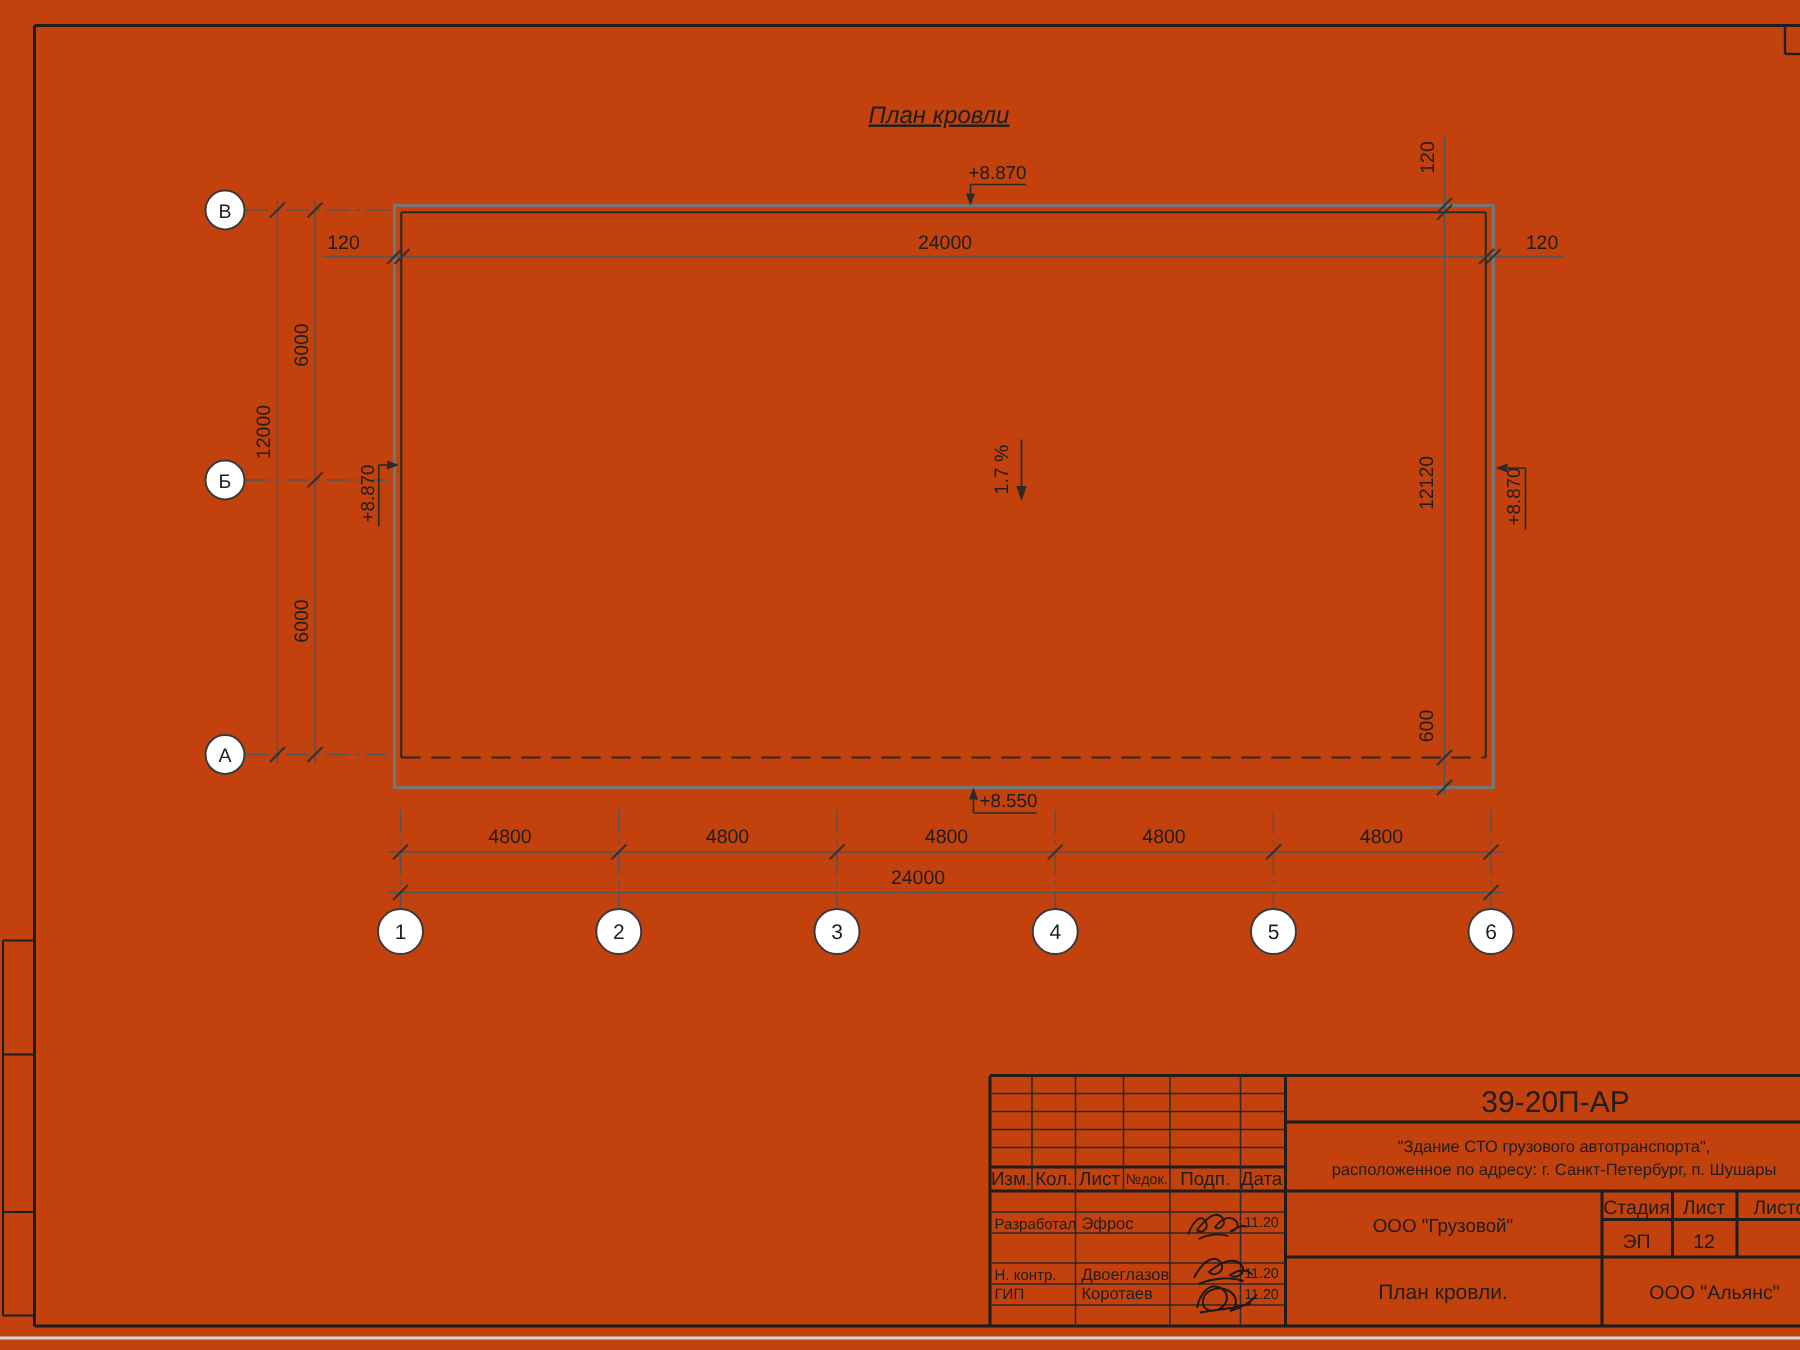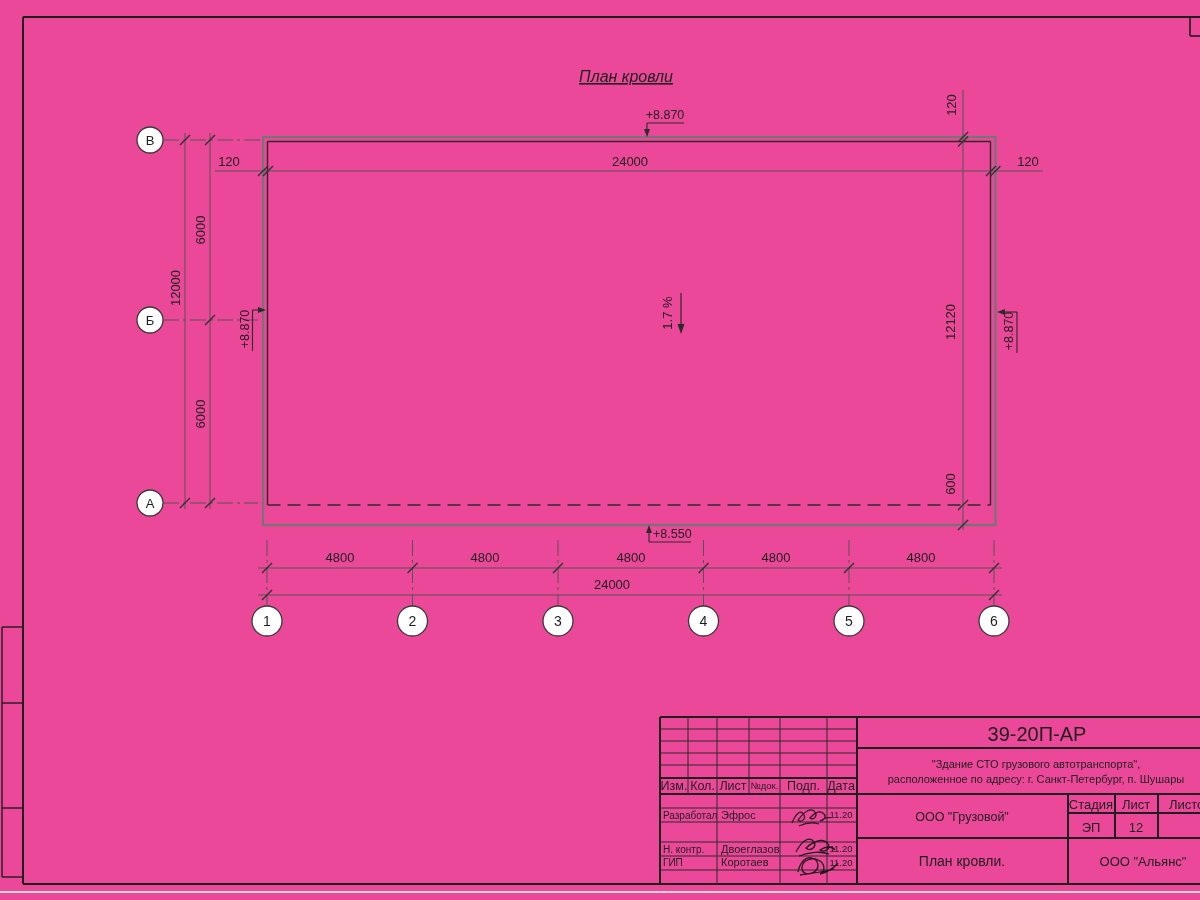--- a/index.html
+++ b/index.html
@@ -1,16 +1,16 @@
 <!DOCTYPE html>
 <html><head>
 <meta charset="utf-8">
 <style>
   html,body{margin:0;padding:0;background:#ffffff;}
-  .sheet{position:relative;width:1200px;height:900px;background:#ec4899;overflow:hidden;
+  .sheet{position:relative;width:1200px;height:900px;background:#c2410c;overflow:hidden;
          font-family:"Liberation Sans", sans-serif;}
   svg text{font-family:"Liberation Sans", sans-serif;fill:#1e1e1e;}
   .t13{font-size:13px;}
   .t12{font-size:12.5px;}
   .t11{font-size:11px;}
   .t10{font-size:10px;}
   .t9{font-size:9.5px;}
   .t14{font-size:14px;}
   .t16{font-size:16px;}
   .t20{font-size:20px;}

